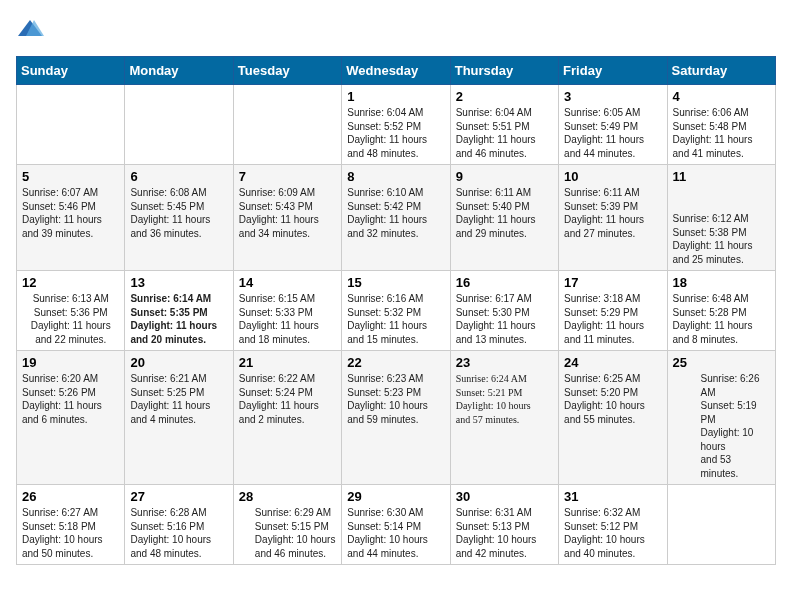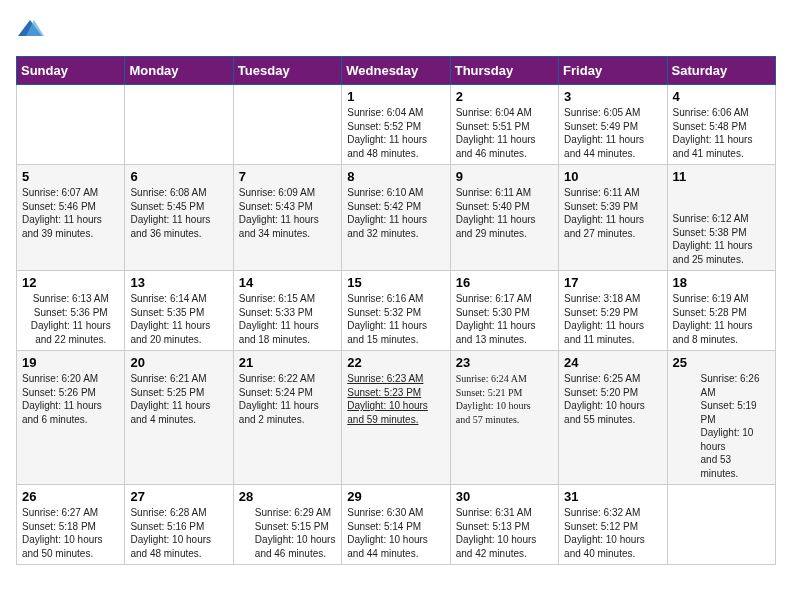--- a/index.html
+++ b/index.html
@@ -43,21 +43,21 @@
     .location {
       font-size: 16px;
       color: #444;
     }
     .calendar {
       width: 100%;
       border-collapse: collapse;
       font-size: 11px;
     }
     .calendar th {
-      background: #701a75;
+      background: #0369a1;
       color: #fff;
       padding: 6px 4px;
       text-align: left;
       font-size: 13px;
       font-weight: bold;
       border: 1px solid #1a5a9a;
     }
     .calendar td {
       border: 1px solid #ccc;
       vertical-align: top;
@@ -201,21 +201,21 @@
       <tr>
         <td>
           <div class="day-num">12</div>
           <div class="day-info" style="white-space: pre-line; text-align: center;">Sunrise: 6:13 AM
 Sunset: 5:36 PM
 Daylight: 11 hours
 and 22 minutes.</div>
         </td>
         <td>
           <div class="day-num">13</div>
-          <div class="day-info" style="white-space: pre-line;">Sunrise: 6:14 AM
+          <div class="day-info" style="white-space: pre-line; font-weight: bold;">Sunrise: 6:14 AM
 Sunset: 5:35 PM
 Daylight: 11 hours
 and 20 minutes.</div>
         </td>
         <td>
           <div class="day-num">14</div>
           <div class="day-info" style="white-space: pre-line;">Sunrise: 6:15 AM
 Sunset: 5:33 PM
 Daylight: 11 hours
 and 18 minutes.</div>
@@ -236,21 +236,21 @@
         </td>
         <td>
           <div class="day-num">17</div>
           <div class="day-info" style="white-space: pre-line;">Sunrise: 3:18 AM
 Sunset: 5:29 PM
 Daylight: 11 hours
 and 11 minutes.</div>
         </td>
         <td>
           <div class="day-num">18</div>
-          <div class="day-info" style="white-space: pre-line;">Sunrise: 6:19 AM
+          <div class="day-info" style="white-space: pre-line;">Sunrise: 6:48 AM
 Sunset: 5:28 PM
 Daylight: 11 hours
 and 8 minutes.</div>
         </td>
       </tr>
       <tr>
         <td>
           <div class="day-num">19</div>
           <div class="day-info" style="white-space: pre-line;">Sunrise: 6:20 AM
 Sunset: 5:26 PM
@@ -266,21 +266,21 @@
         </td>
         <td>
           <div class="day-num">21</div>
           <div class="day-info" style="white-space: pre-line;">Sunrise: 6:22 AM
 Sunset: 5:24 PM
 Daylight: 11 hours
 and 2 minutes.</div>
         </td>
         <td>
           <div class="day-num">22</div>
-          <div class="day-info" style="white-space: pre-line; text-decoration: underline;">Sunrise: 6:23 AM
+          <div class="day-info" style="white-space: pre-line;">Sunrise: 6:23 AM
 Sunset: 5:23 PM
 Daylight: 10 hours
 and 59 minutes.</div>
         </td>
         <td>
           <div class="day-num">23</div>
           <div class="day-info" style="white-space: pre-line; font-family: Liberation Serif, serif;">Sunrise: 6:24 AM
 Sunset: 5:21 PM
 Daylight: 10 hours
 and 57 minutes.</div>

